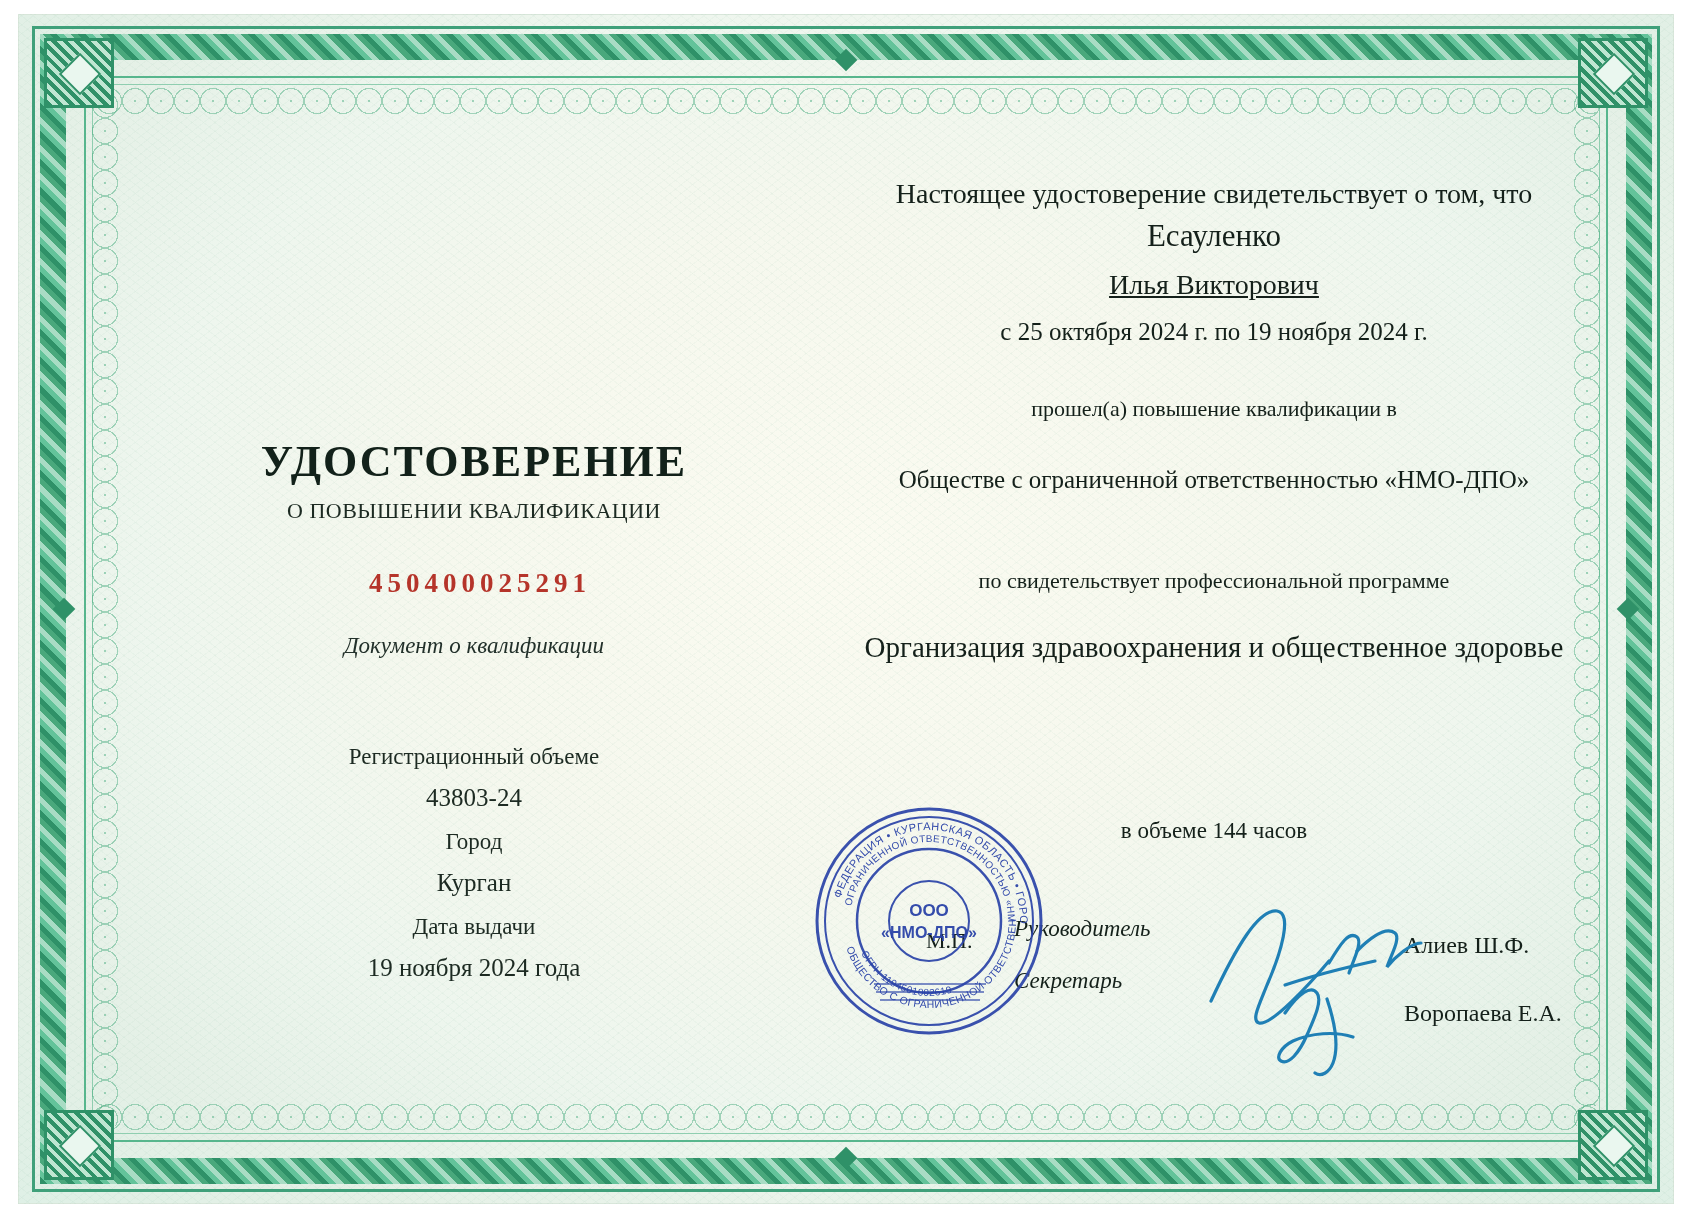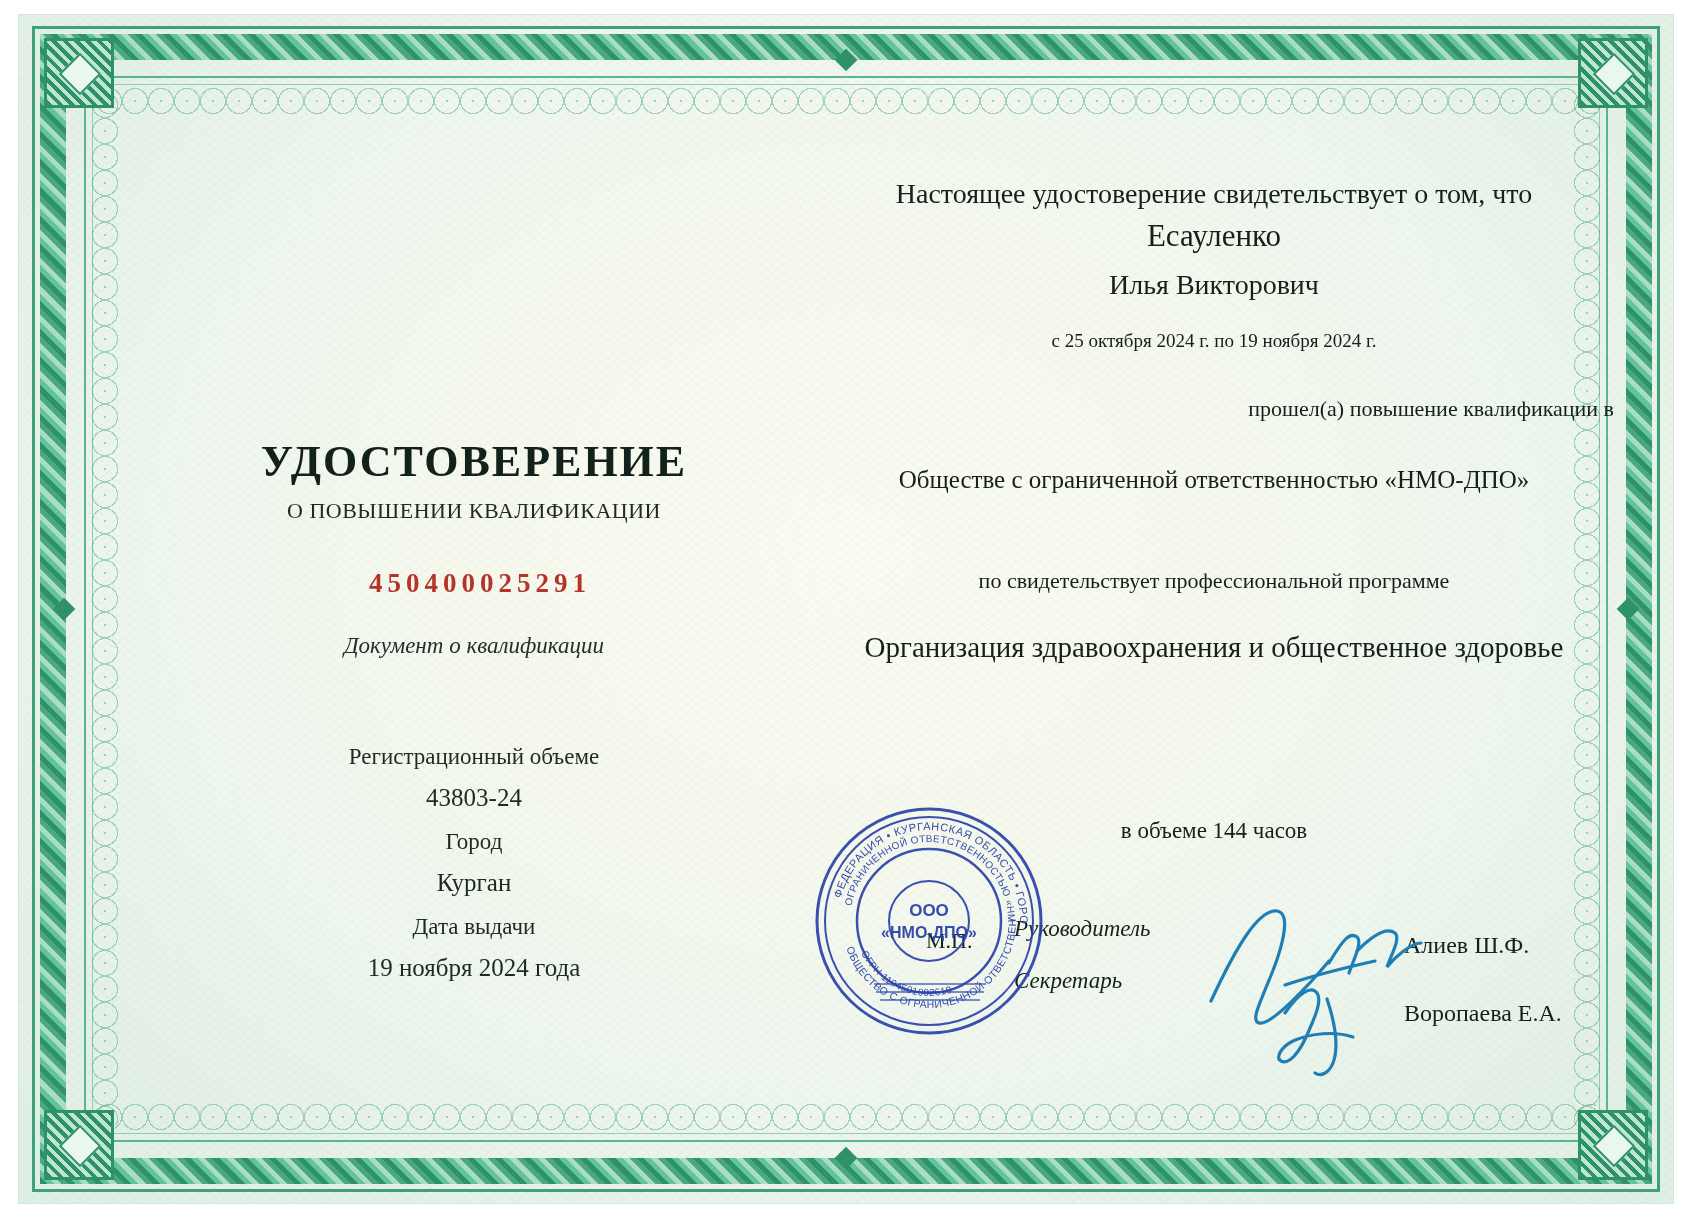--- a/index.html
+++ b/index.html
@@ -219,30 +219,30 @@
     position: absolute; top: 72px; left: 0; right: 0;
     font-size: 28px;
   }
   .r-surname {
     position: absolute; top: 112px; left: 0; right: 0;
     font-size: 31px;
   }
   .r-firstname {
     position: absolute; top: 163px; left: 0; right: 0;
     font-size: 28px;
+    text-decoration: underline;
   }
   .r-period {
-    position: absolute; top: 224px; left: 0; right: 0;
-    font-size: 19px;
+    position: absolute; top: 212px; left: 0; right: 0;
+    font-size: 25px;
     text-align: center;
   }
   .r-passed {
     position: absolute; top: 290px; left: 0; right: 0;
     font-size: 22px;
-    text-align: right;
   }
   .r-org {
     position: absolute; top: 360px; left: 0; right: 0;
     font-size: 25px;
   }
   .r-progline {
     position: absolute; top: 462px; left: 0; right: 0;
     font-size: 22px;
   }
   .r-program {

